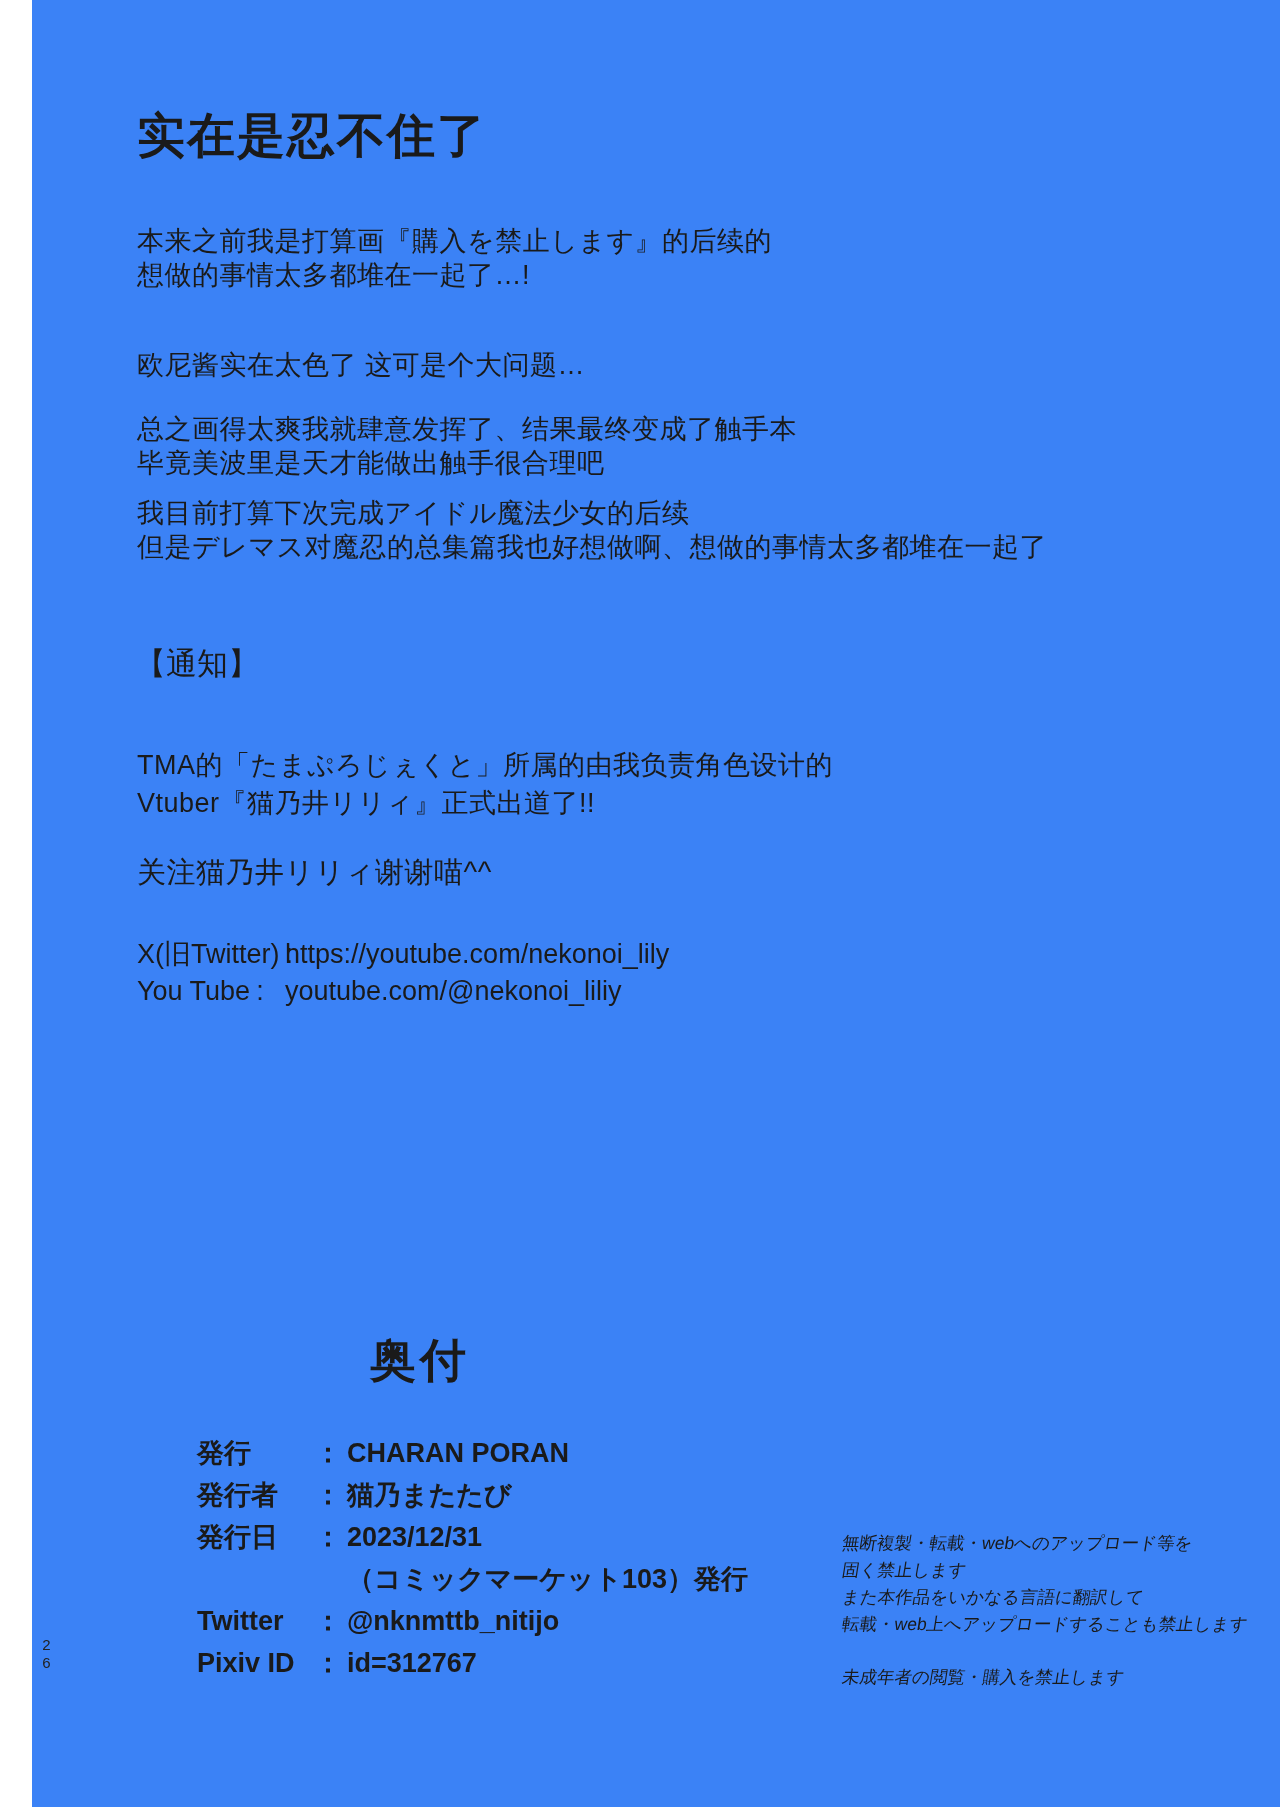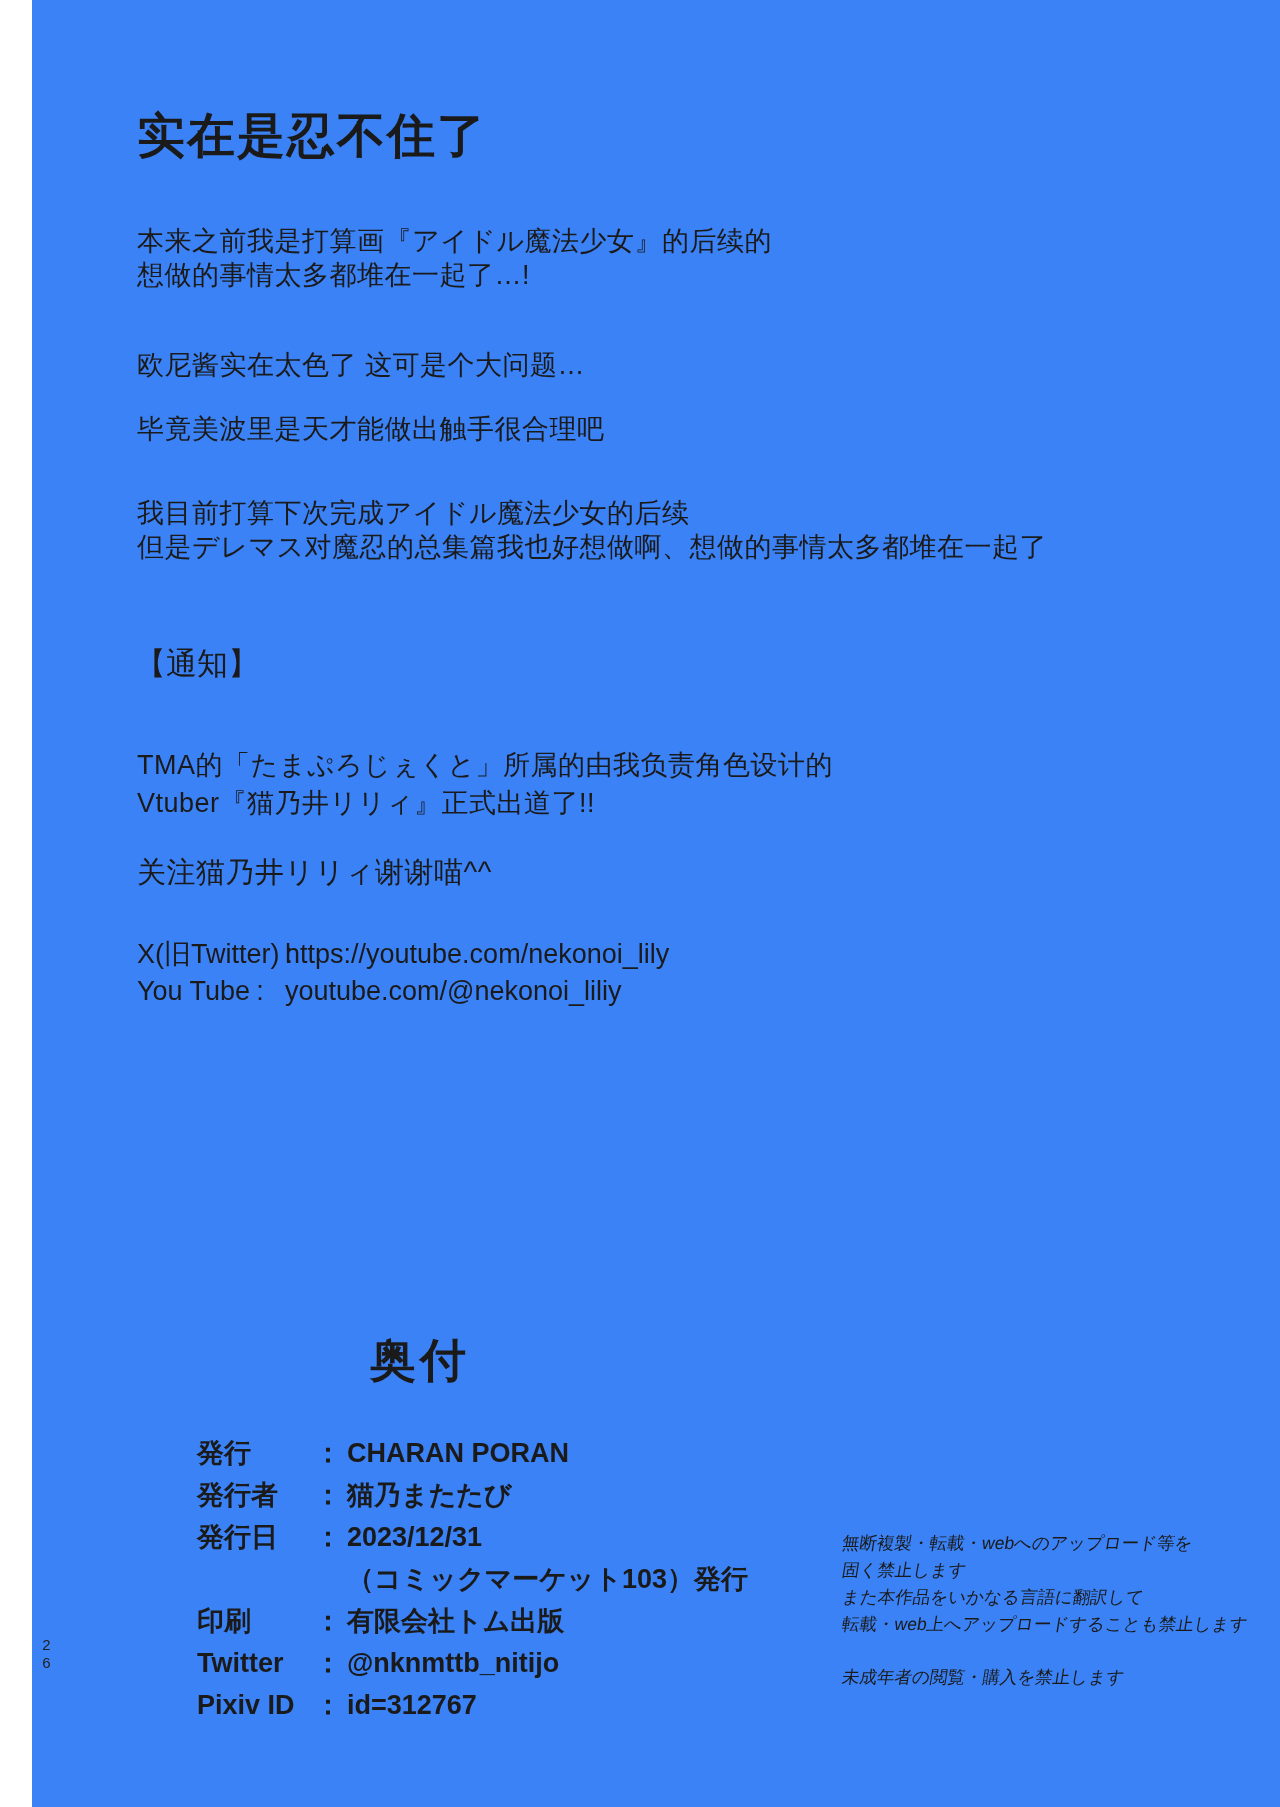--- a/index.html
+++ b/index.html
@@ -118,29 +118,30 @@
   }
 </style>
 </head>
 <body>
 
 <div class="page">
 
   <h1 class="title">实在是忍不住了</h1>
 
   <div class="para p1">
-    <div class="line">本来之前我是打算画『アイドル魔法少女』的后续的</div>
+    <div class="line">本来之前我是打算画『購入を禁止します』的后续的</div>
     <div class="line">想做的事情太多都堆在一起了…!</div>
   </div>
 
   <div class="para p2">
     <div class="line">欧尼酱实在太色了 这可是个大问题…</div>
   </div>
 
   <div class="para p3">
+    <div class="line">总之画得太爽我就肆意发挥了、结果最终变成了触手本</div>
     <div class="line">毕竟美波里是天才能做出触手很合理吧</div>
   </div>
 
   <div class="para p4">
     <div class="line">我目前打算下次完成アイドル魔法少女的后续</div>
     <div class="line">但是デレマス对魔忍的总集篇我也好想做啊、想做的事情太多都堆在一起了</div>
   </div>
 
   <div class="notice-heading">【通知】</div>
 
@@ -162,21 +163,20 @@
     </div>
   </div>
 
   <div class="colophon-heading">奥付</div>
 
   <div class="colophon">
     <div class="c-row"><span class="c-label">発行</span><span class="c-sep">：</span><span class="c-value">CHARAN PORAN</span></div>
     <div class="c-row"><span class="c-label">発行者</span><span class="c-sep">：</span><span class="c-value">猫乃またたび</span></div>
     <div class="c-row"><span class="c-label">発行日</span><span class="c-sep">：</span><span class="c-value">2023/12/31</span></div>
     <div class="c-row"><span class="c-label"></span><span class="c-sep"></span><span class="c-value">（コミックマーケット103）発行</span></div>
-    <div class="c-row"><span class="c-label">印刷</span><span class="c-sep">：</span><span class="c-value">有限会社トム出版</span></div>
     <div class="c-row"><span class="c-label">Twitter</span><span class="c-sep">：</span><span class="c-value">@nknmttb_nitijo</span></div>
     <div class="c-row"><span class="c-label">Pixiv ID</span><span class="c-sep">：</span><span class="c-value">id=312767</span></div>
   </div>
 
   <div class="disclaimer">
     <div class="line">無断複製・転載・webへのアップロード等を</div>
     <div class="line">固く禁止します</div>
     <div class="line">また本作品をいかなる言語に翻訳して</div>
     <div class="line">転載・web上へアップロードすることも禁止します</div>
     <div class="line age">未成年者の閲覧・購入を禁止します</div>

